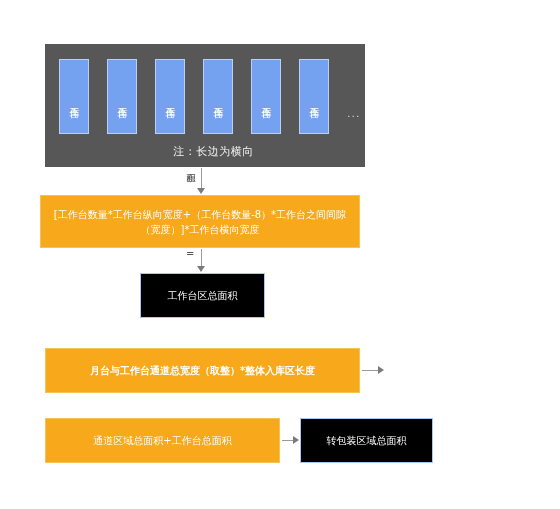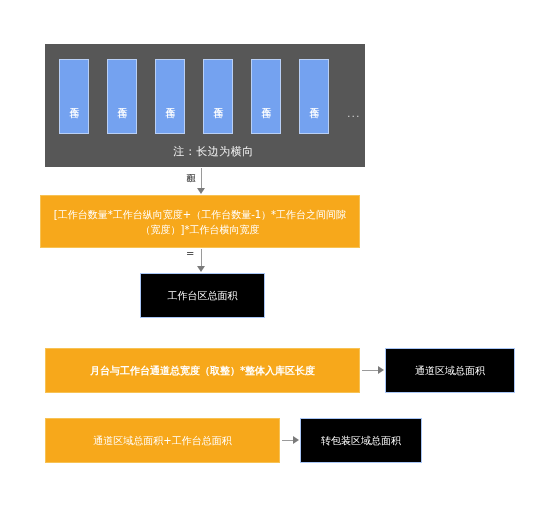--- a/index.html
+++ b/index.html
@@ -110,21 +110,21 @@
   #box-formula-aisle {
     left: 45px;  top: 348px;  width: 315px; height: 45px; font-weight: bold;
   }
   #box-aisle-area {
     left: 385px; top: 348px;  width: 130px; height: 45px;
   }
   #box-formula-total {
     left: 45px;  top: 418px;  width: 235px; height: 45px;
   }
   #box-repack-area {
-    left: 300px; top: 418px;  width: 122px; height: 45px;
+    left: 300px; top: 418px;  width: 133px; height: 45px;
   }
 
   
   .conn {
     position: absolute;
   }
   .vline {
     background: #9a9a9a;
     width: 1px;
   }
@@ -191,34 +191,33 @@
       <div class="bench">工作台</div>
       <div class="bench-ellipsis">...</div>
     </div>
     <div class="panel-note">注：长边为横向</div>
   </div>
 
   <div class="conn vline" id="conn1-line"></div>
   <div class="arrowhead-down" id="conn1-arrow"></div>
   <div class="conn-label vertical" id="conn1-label">面积</div>
 
-  <div class="box orange" id="box-formula-bench">[工作台数量*工作台纵向宽度+（工作台数量-1）*工作台之间间隙（宽度）]*工作台横向宽度</div>
+  <div class="box orange" id="box-formula-bench">[工作台数量*工作台纵向宽度+（工作台数量-8）*工作台之间间隙（宽度）]*工作台横向宽度</div>
 
   <div class="conn vline" id="conn2-line"></div>
   <div class="arrowhead-down" id="conn2-arrow"></div>
   <div class="conn-label" id="conn2-label">=</div>
 
   <div class="box blue" id="box-bench-area">工作台区总面积</div>
 
   <div class="box orange" id="box-formula-aisle">月台与工作台通道总宽度（取整）*整体入库区长度</div>
 
   <div class="conn hline" id="conn3-line"></div>
   <div class="arrowhead-right" id="conn3-arrow"></div>
 
-  <div class="box blue" id="box-aisle-area">通道区域总面积</div>
 
   <div class="box orange" id="box-formula-total">通道区域总面积+工作台总面积</div>
 
   <div class="conn hline" id="conn4-line"></div>
   <div class="arrowhead-right" id="conn4-arrow"></div>
 
   <div class="box blue" id="box-repack-area">转包装区域总面积</div>
 
 </div>
 

